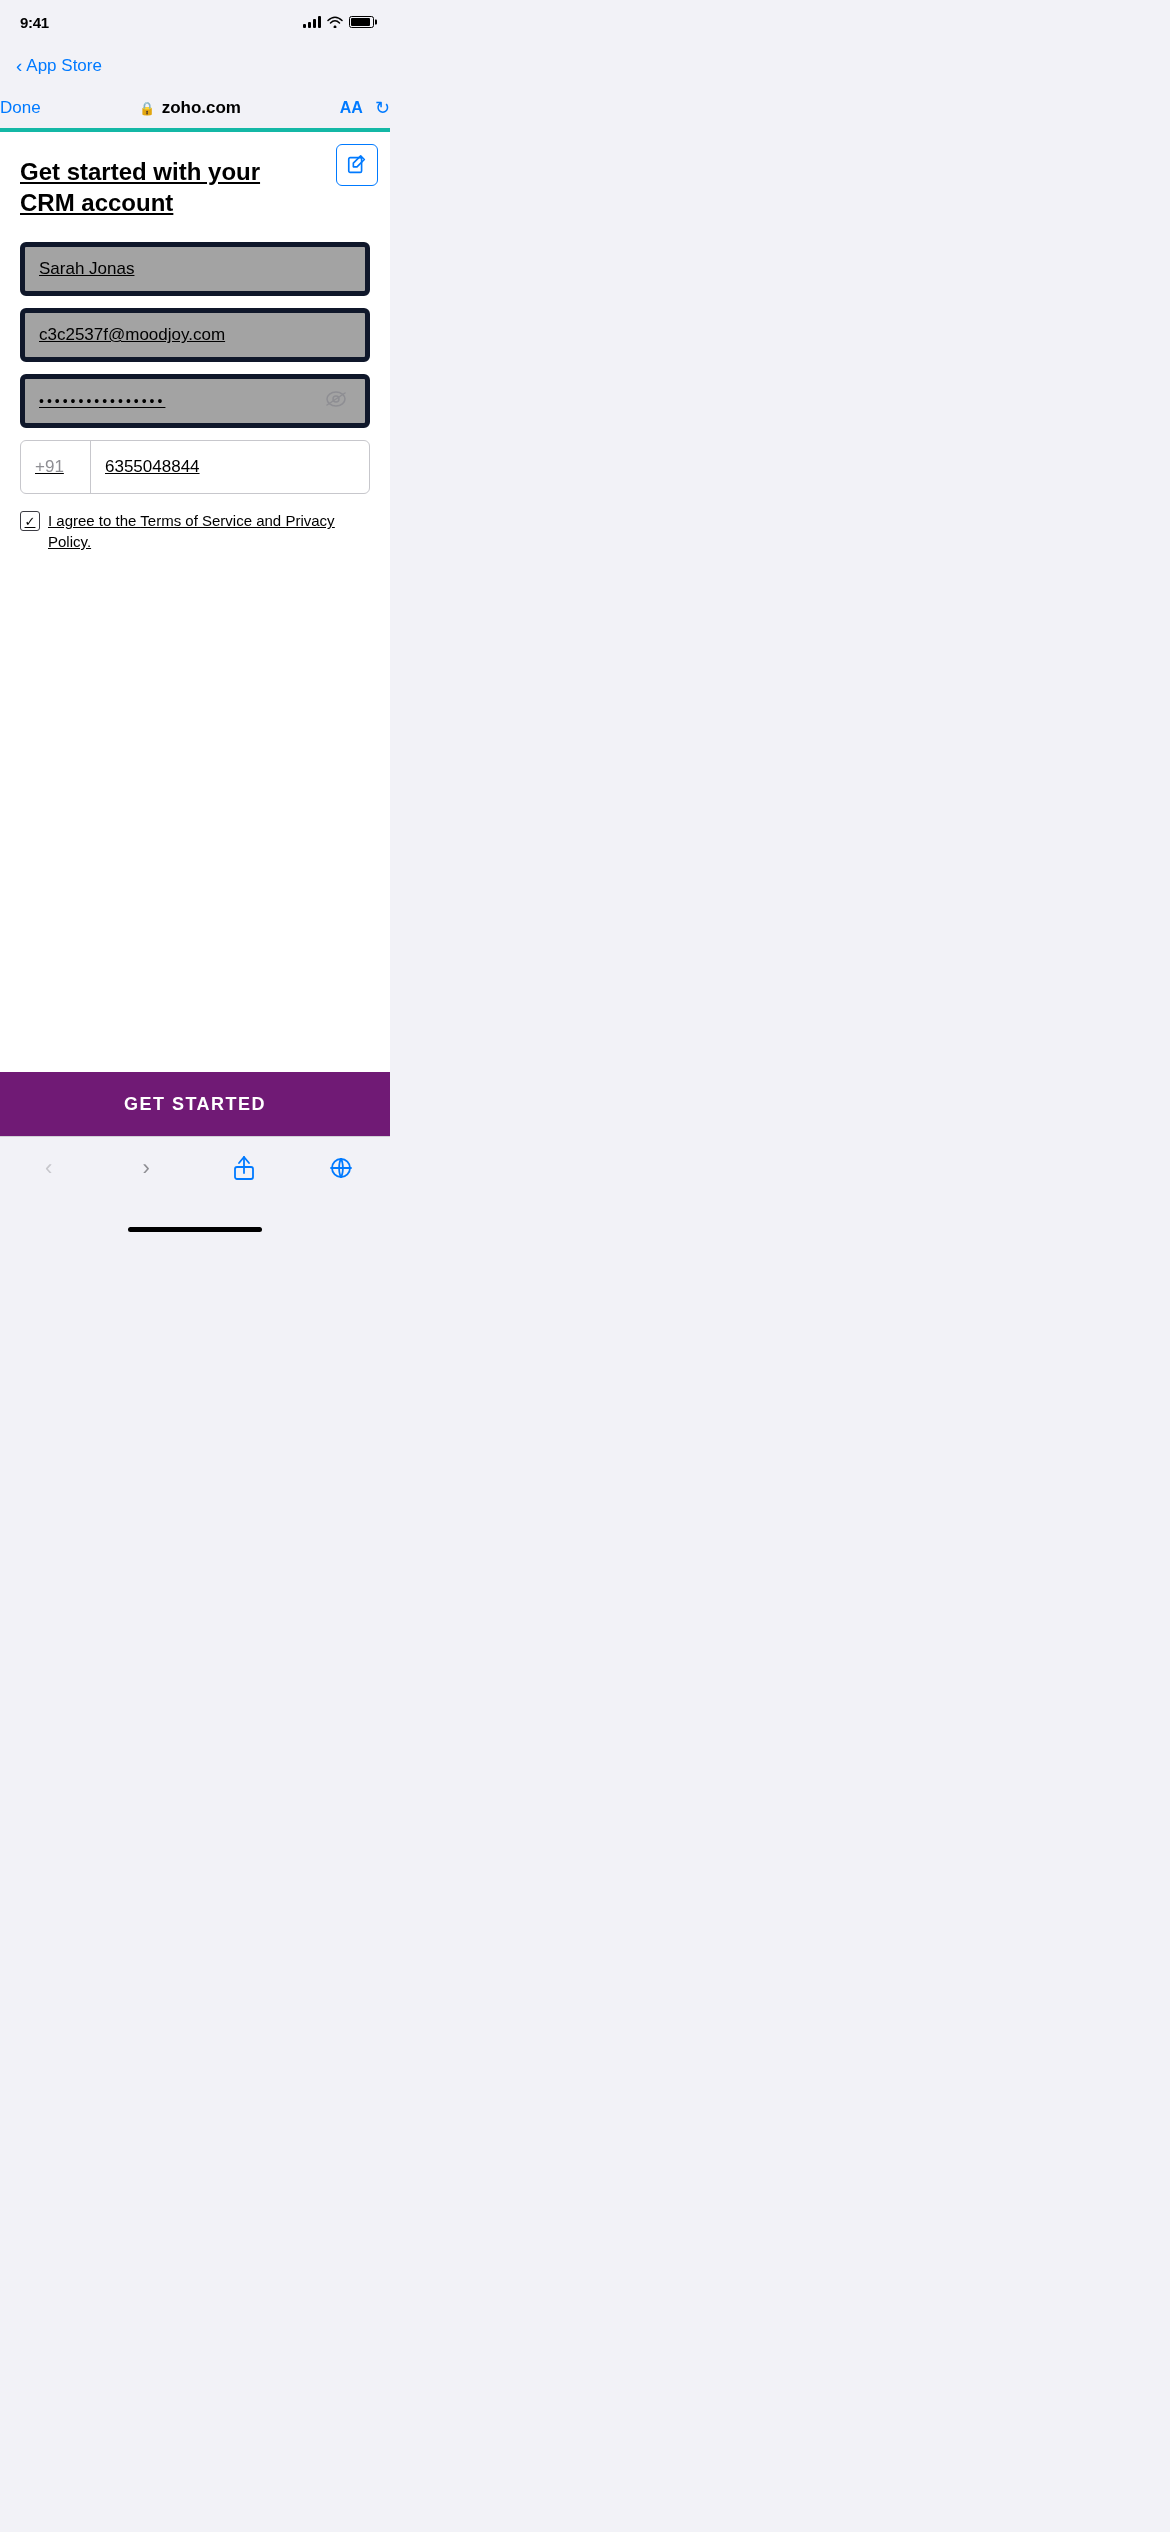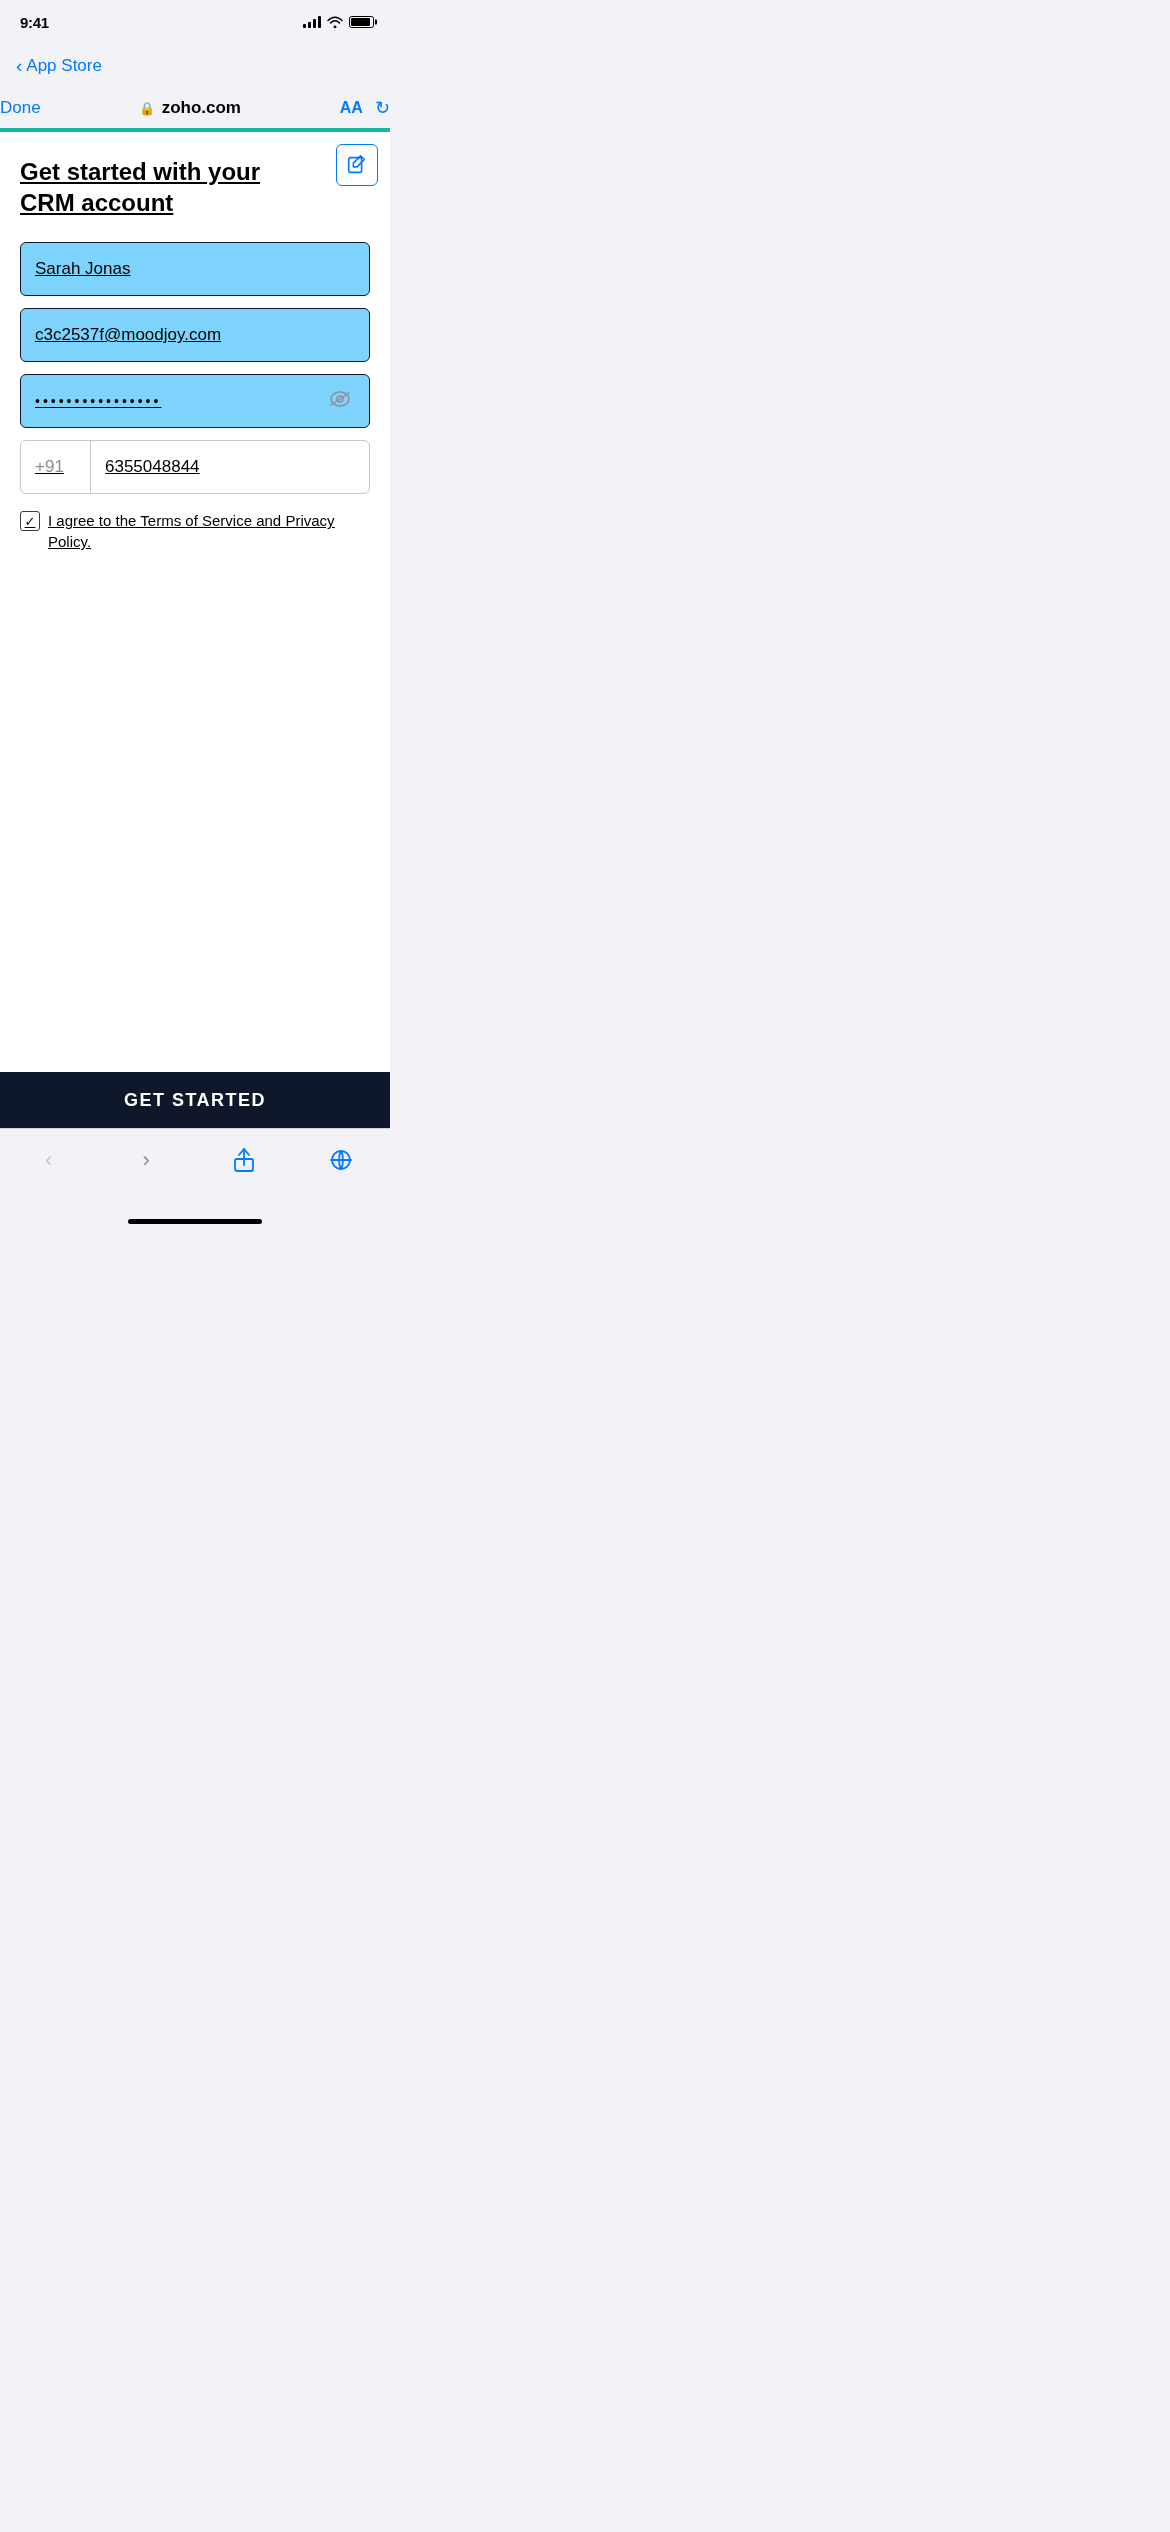--- a/index.html
+++ b/index.html
@@ -200,23 +200,23 @@
       font-weight: 700;
       color: #000;
       margin-top: 8px;
       margin-bottom: 24px;
       line-height: 1.3;
       max-width: 85%;
     }
 
     
     .form-field {
-      border: 1px solid #0f172a;
+      border: 5px solid #0f172a;
       border-radius: 6px;
-      background: #7dd3fc;
+      background: #a3a3a3;
       margin-bottom: 12px;
       height: 54px;
       display: flex;
       align-items: center;
       padding: 0 14px;
       position: relative;
     }
     .field-text {
       font-size: 17px;
       color: #000;
@@ -306,22 +306,22 @@
     }
 
     
     .empty-space {
       background: #fff;
       height: 340px;
     }
 
     
     .get-started-bar {
-      background: #0f172a;
-      height: 56px;
+      background: #701a75;
+      height: 64px;
       display: flex;
       align-items: center;
       justify-content: center;
       cursor: pointer;
     }
     .get-started-label {
       color: #fff;
       font-size: 18px;
       font-weight: 700;
       letter-spacing: 1.5px;

